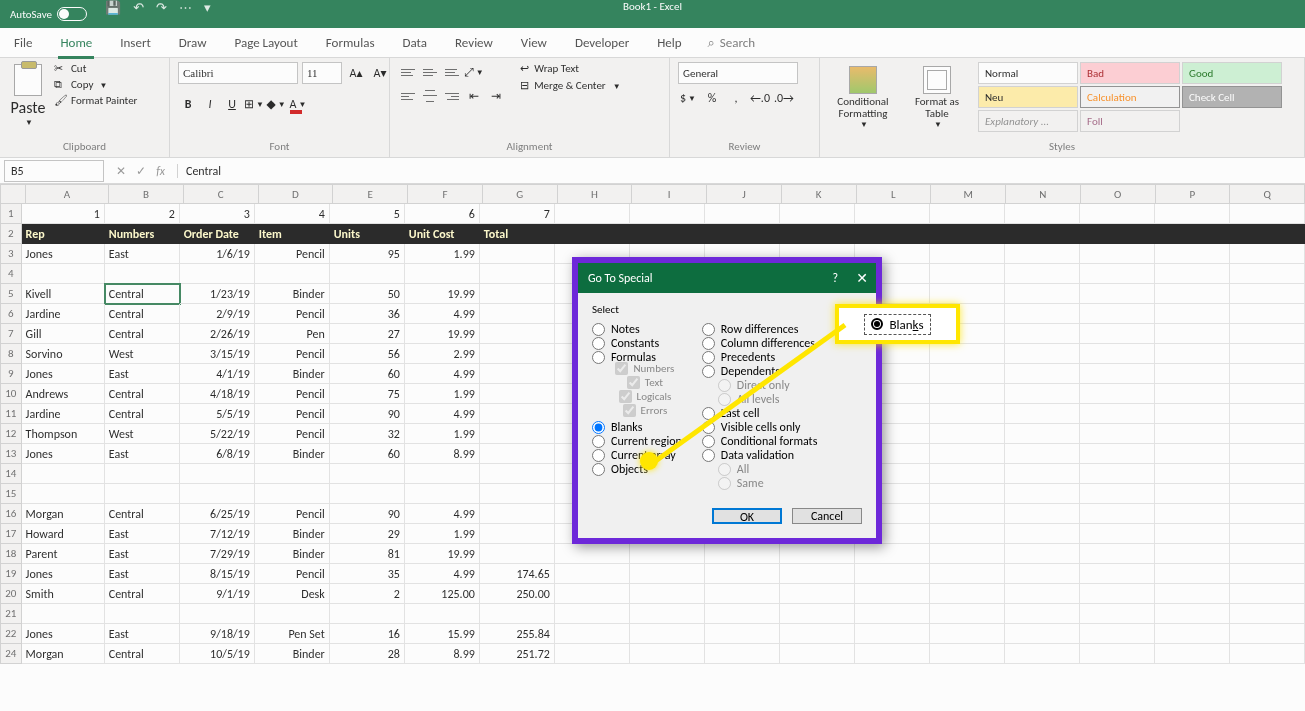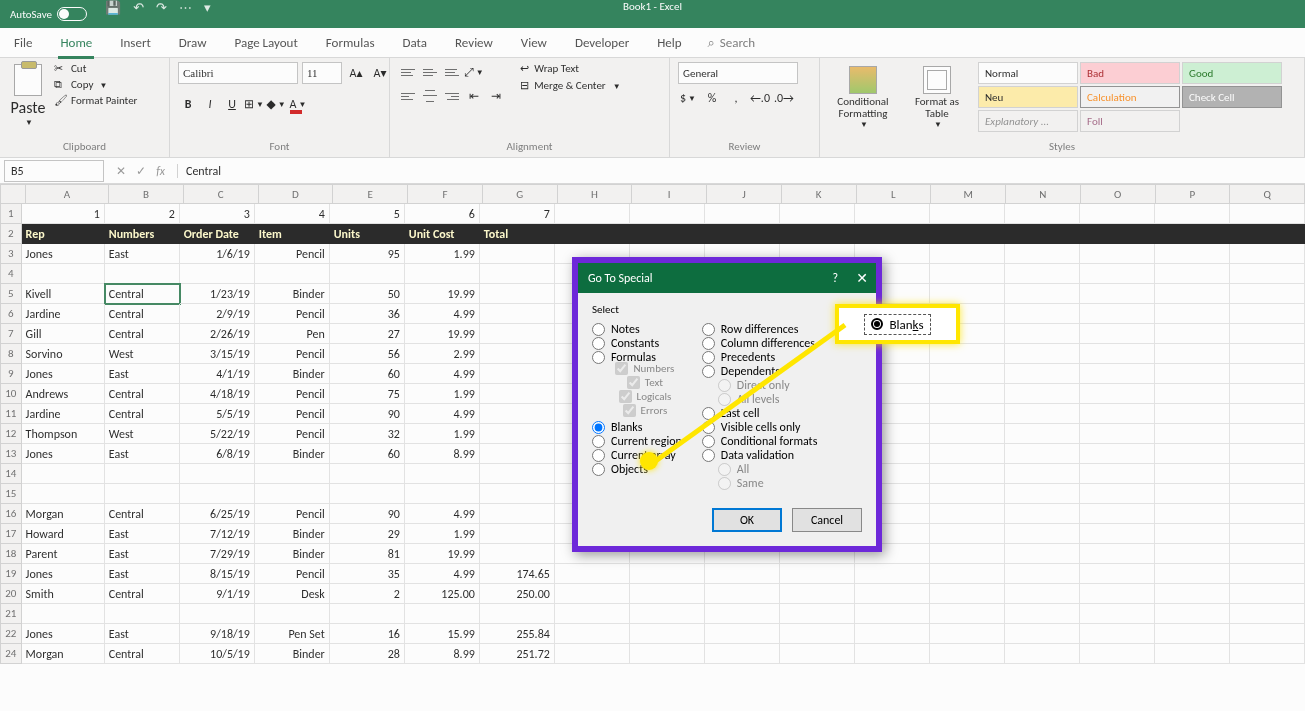--- a/index.html
+++ b/index.html
@@ -111,21 +111,21 @@
 .dlg-body { padding:10px 14px; }
 .dlg-body .sect { font-size:11px; margin-bottom:6px; }
 .radio-cols { display:flex; gap:20px; }
 .radio-col { display:flex; flex-direction:column; }
 .radio-item { display:flex; align-items:center; gap:6px; cursor:pointer; }
 .radio-item.sub { margin-left:16px; color:#888; }
 .radio-item input { cursor:pointer; }
 .radio-item.disabled { color:#888; }
 .chk-sub { margin-left:16px; display:flex; align-items:center; gap:5px; color:#888; font-size:11px; margin-top:-2px; margin-bottom:3px;justify-content:center; }
 .dlg-btns { display:flex; justify-content:flex-end; gap:10px; padding:8px 14px 14px; }
-.dlg-btn { width:70px; height:24px; border:1px solid #888; background:#e1e1e1; cursor:pointer; font-size:12px; }
+.dlg-btn { width:70px; height:16px; border:1px solid #888; background:#e1e1e1; cursor:pointer; font-size:12px; }
 .dlg-btn.primary { border:2px solid #0078d4; }
 
 
 .callout { position:absolute; top:304px; left:835px; width:125px; height:40px; background:#fff; border:4px solid #ffe600; display:flex; align-items:center; justify-content:center; z-index:6; box-shadow:0 0 8px rgba(255,230,0,0.8); }
 .callout-inner { display:flex; align-items:center; gap:6px; font-size:13px; border:1px dashed #555; padding:2px 6px; }
 .callout-radio { width:12px; height:12px; border:2px solid #000; border-radius:50%; display:flex; align-items:center; justify-content:center; }
 .callout-radio::after { content:""; width:6px; height:6px; background:#000; border-radius:50%; }
 .callout .u { text-decoration:underline; }
 
 

